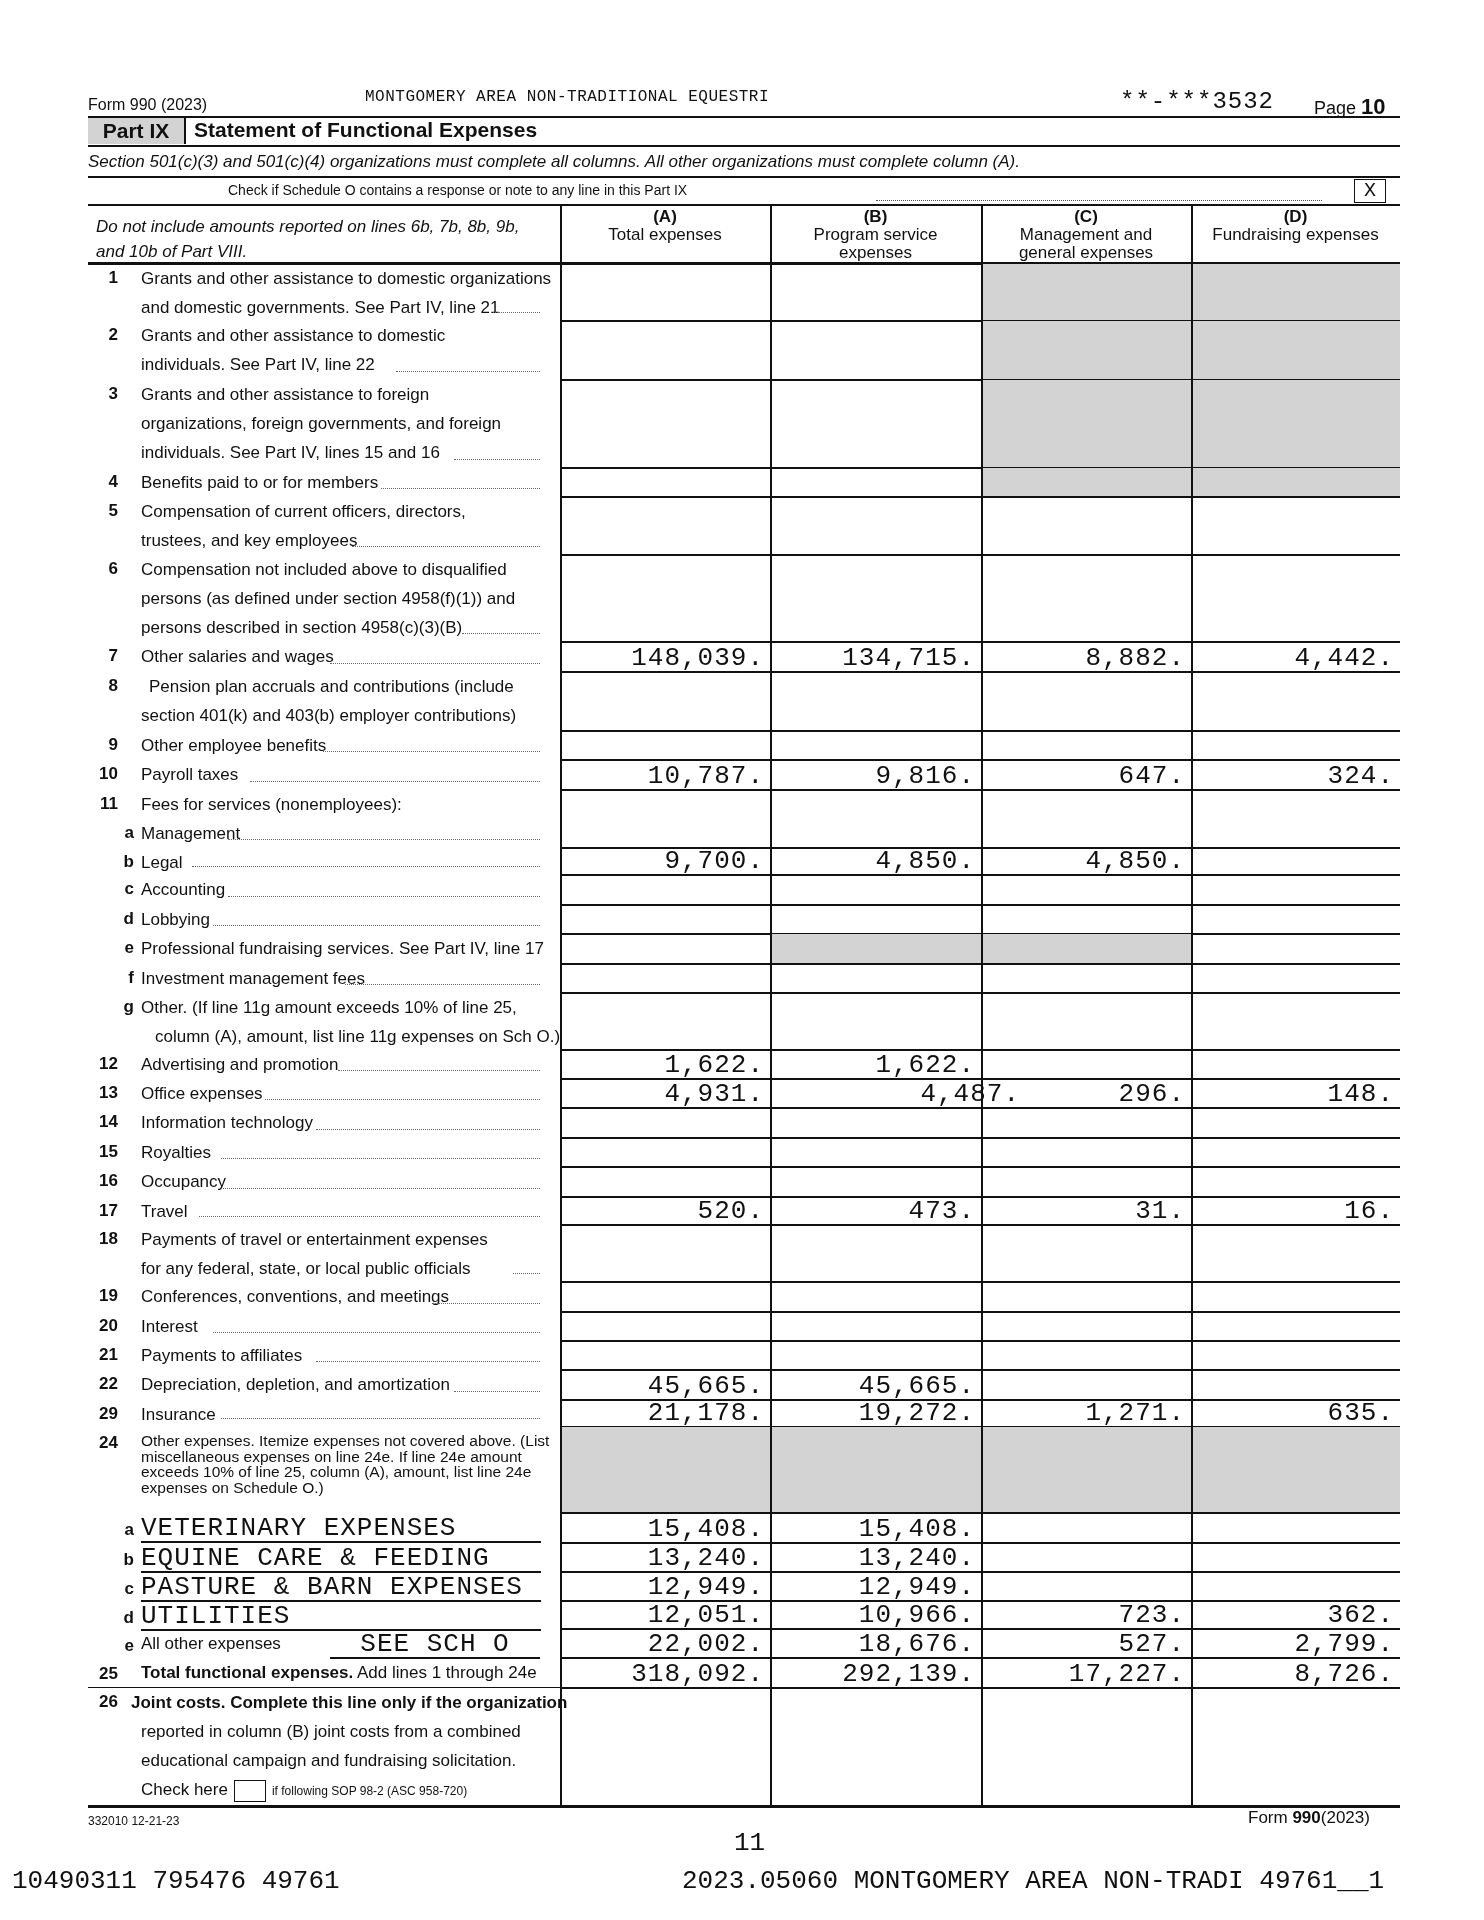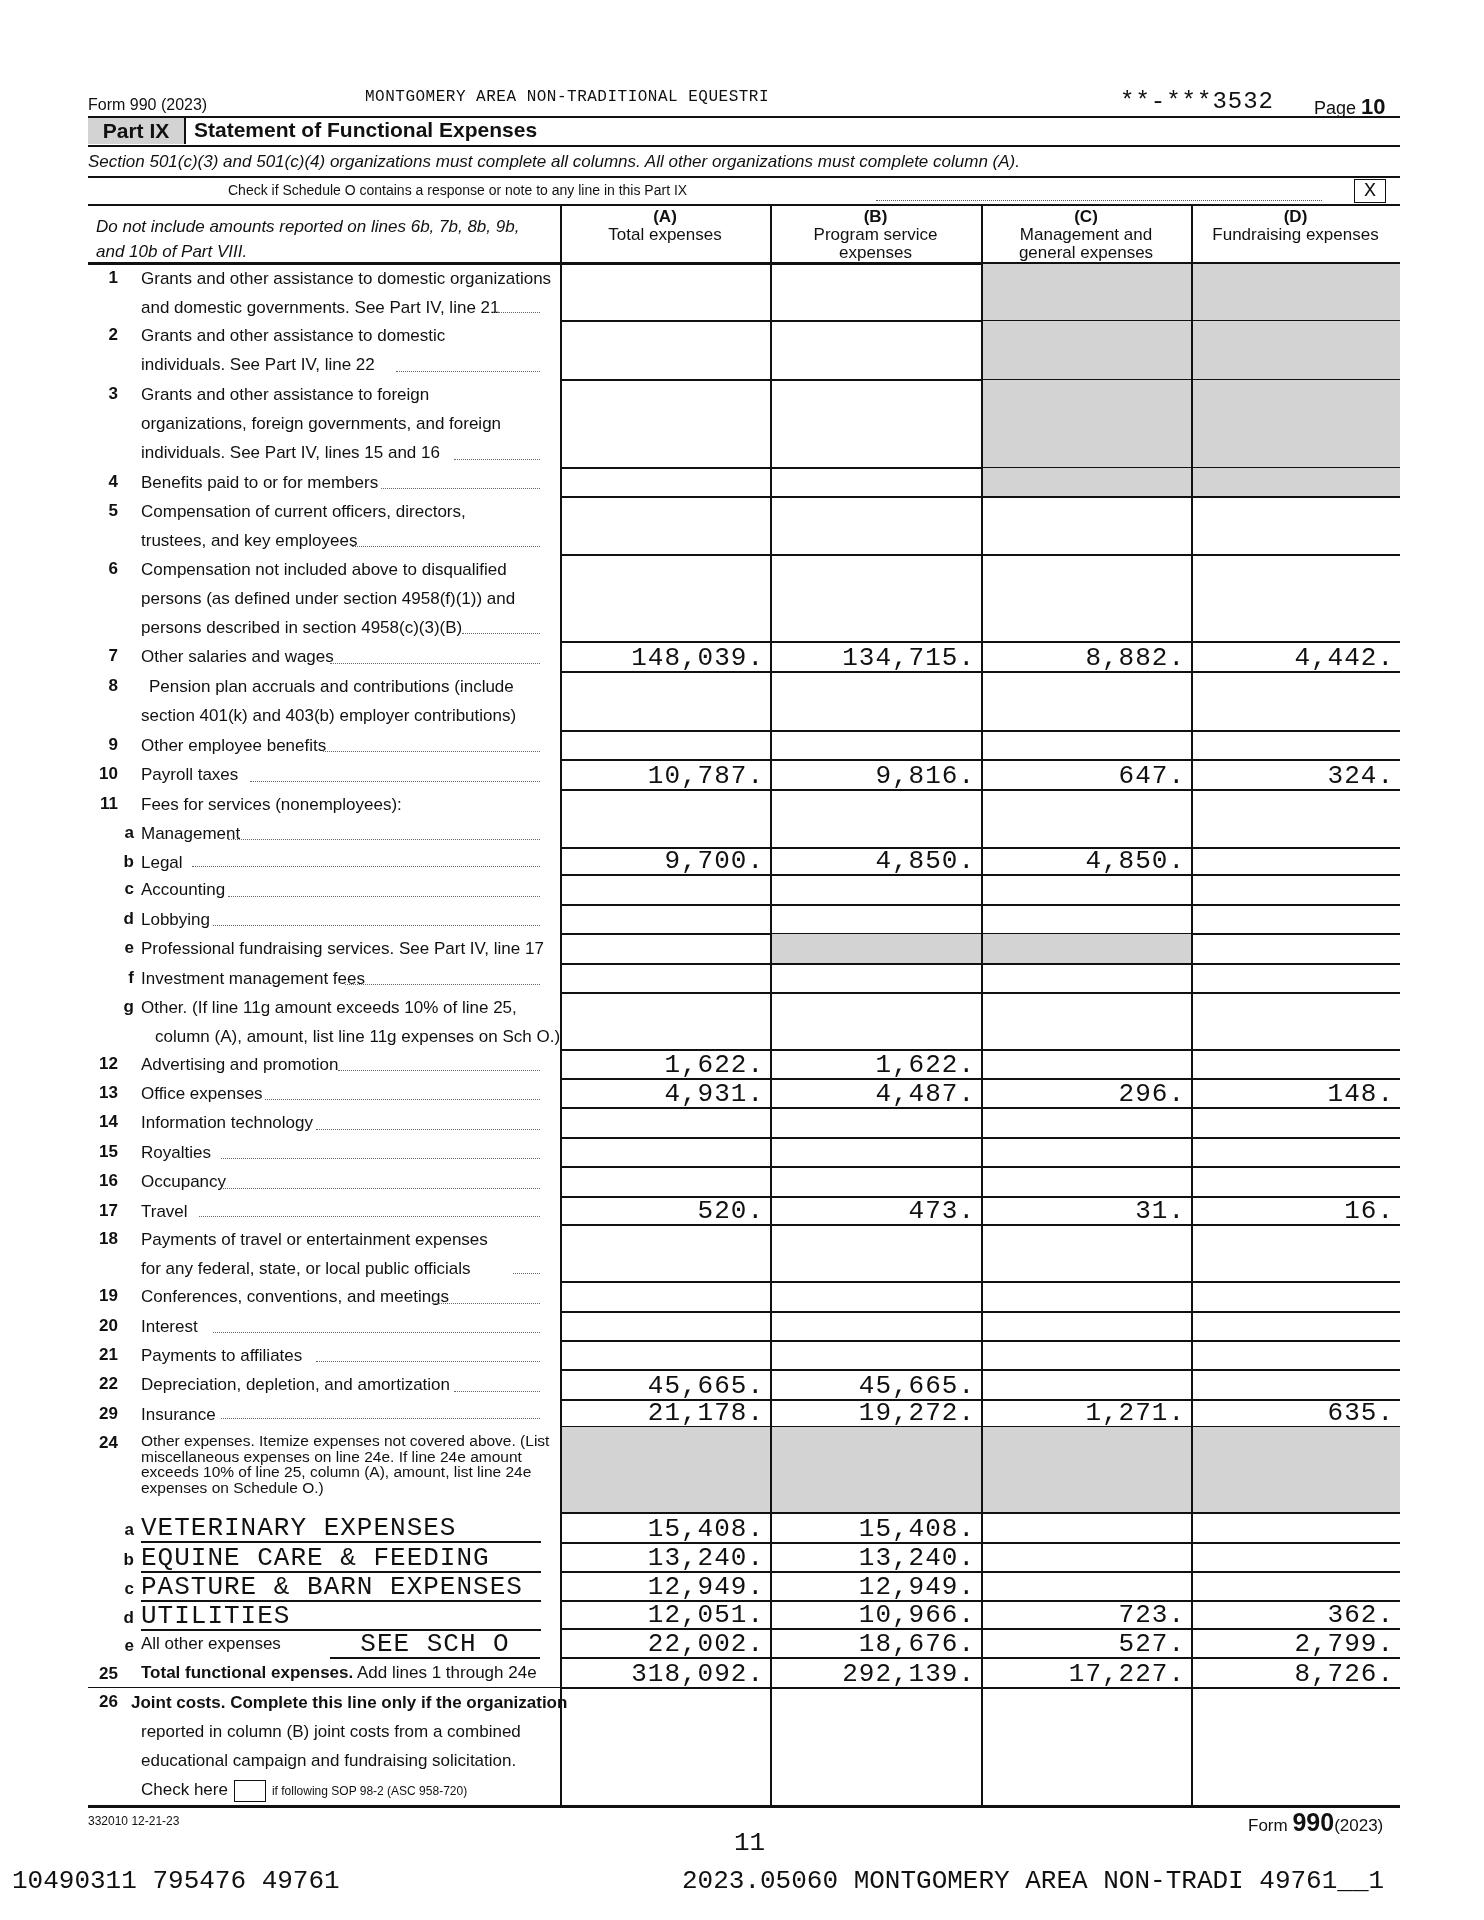--- a/index.html
+++ b/index.html
@@ -32,21 +32,21 @@
        text-align:right;line-height:26px;letter-spacing:1px;}
   .lnum{position:absolute;font-weight:bold;font-size:17px;text-align:right;width:26px;}
   .lsub{position:absolute;font-weight:bold;font-size:17px;text-align:right;width:18px;}
   .ltext{position:absolute;font-size:17px;line-height:29px;white-space:nowrap;}
   .ltext.small{font-size:15.5px;line-height:15.5px;white-space:normal;}
   .dots{position:absolute;border-bottom:1px dotted #666;height:1px;}
   .other-item{position:absolute;font-family:"Liberation Mono","DejaVu Sans Mono",monospace;font-size:26px;
               border-bottom:2px solid #111;letter-spacing:1px;line-height:26px;}
   .ft-code{left:88px;top:1814px;font-size:12px;}
   .ft-form{left:1248px;top:1808px;font-size:17px;}
-  .ft-form b{font-size:25px;}
+  .ft-form b{font-size:17px;}
   .ft-pg{left:734px;top:1828px;font-size:26px;}
   .ft-left{left:12px;top:1866px;font-size:26px;}
   .ft-right{left:682px;top:1866px;font-size:26px;}
   .chkbox{display:inline-block;width:30px;height:20px;border:1px solid #111;vertical-align:middle;margin:0 6px;}
 </style>
 </head>
 <body>
 
 <div class="abs hdr-form">Form 990 (2023)</div>
 <div class="abs hdr-org mono">MONTGOMERY AREA NON-TRADITIONAL EQUESTRI</div>
@@ -247,21 +247,21 @@
     <div class="dots" style="left:337.5px;top:1069px;width:202.5px;"></div>
     <div class="amt" style="left:560px;top:1052px;width:204px;">1,622.</div>
     <div class="amt" style="left:770px;top:1052px;width:205px;">1,622.</div>
     <div class="amt" style="left:981px;top:1052px;width:204px;"></div>
     <div class="amt" style="left:1191px;top:1052px;width:203px;"></div>
     <div class="hline" style="left:560px;top:1078px;width:840px;"></div>
     <div class="lnum" style="left:92px;top:1083px;">13</div>
     <div class="ltext" style="left:141px;top:1079px;">Office expenses</div>
     <div class="dots" style="left:264.5px;top:1098px;width:275.5px;"></div>
     <div class="amt" style="left:560px;top:1081px;width:204px;">4,931.</div>
-    <div class="amt" style="left:770px;top:1081px;width:205px;">4,487.</div>
+    <div class="amt" style="left:770px;top:1081px;width:205px;padding-left:45px;">4,487.</div>
     <div class="amt" style="left:981px;top:1081px;width:204px;">296.</div>
     <div class="amt" style="left:1191px;top:1081px;width:203px;">148.</div>
     <div class="hline" style="left:560px;top:1107px;width:840px;"></div>
     <div class="lnum" style="left:92px;top:1112px;">14</div>
     <div class="ltext" style="left:141px;top:1108px;">Information technology</div>
     <div class="dots" style="left:315.6px;top:1128px;width:224.39999999999998px;"></div>
     <div class="amt" style="left:560px;top:1111px;width:204px;"></div>
     <div class="amt" style="left:770px;top:1111px;width:205px;"></div>
     <div class="amt" style="left:981px;top:1111px;width:204px;"></div>
     <div class="amt" style="left:1191px;top:1111px;width:203px;"></div>

